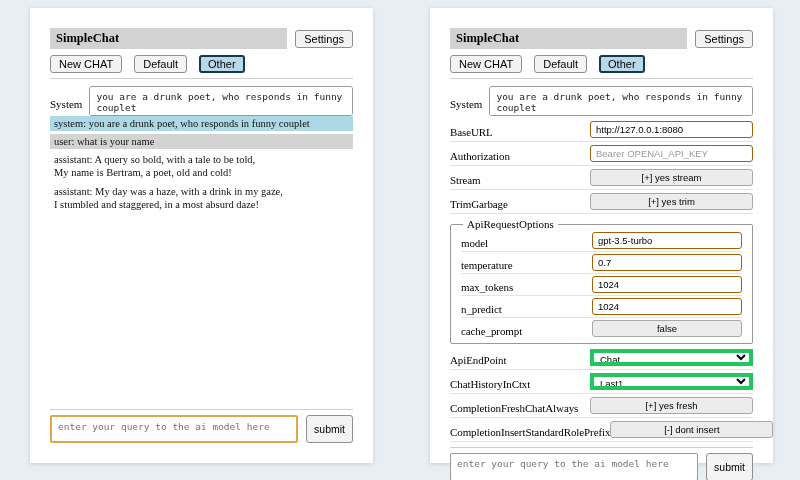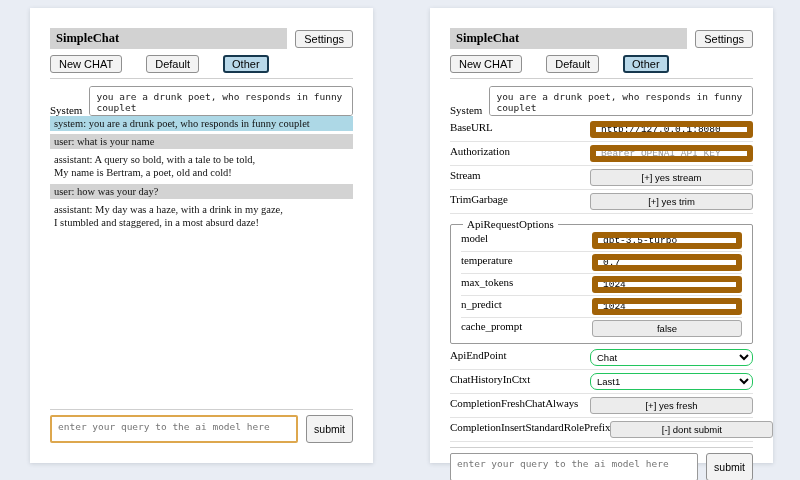--- a/index.html
+++ b/index.html
@@ -22,63 +22,63 @@
   .hdr { display:flex; align-items:center; gap:8px; flex-shrink:0; }
   .titlebar {
     flex:1; background:#d2d2d2; color:#000;
     font-weight:bold; font-size:12.5px; padding:3px 6px;
   }
   .btn {
     font-family:"Liberation Sans", sans-serif; font-size:11px; color:#000;
     background:#f3f3f3; border:1px solid #8f8f8f; border-radius:3px;
     padding:2px 8px; cursor:pointer; white-space:nowrap;
   }
-  .toolbar { display:flex; gap:24px; margin-top:6px; flex-shrink:0; }
+  .toolbar { display:flex; gap:12px; margin-top:6px; flex-shrink:0; }
   .btn.active {
     background:#b9d9ea; border-width:2px; border-color:#16384e; padding:1px 7px;
   }
   hr.sep { border:0; border-top:1px solid #cfcfcf; margin:5px 0; flex-shrink:0; }
 
   
-  .sysrow { display:flex; gap:7px; align-items:flex-end; margin-top:2px; flex-shrink:0; }
+  .sysrow { display:flex; gap:7px; align-items:center; margin-top:2px; flex-shrink:0; }
   .syslabel { font-size:11px; padding-top:5px; }
   .systa {
     flex:1; height:30px; resize:none;
     font-family:"DejaVu Sans Mono", monospace; font-size:9.5px; color:#222;
     border:1px solid #999; border-radius:3px; padding:4px 6px; outline:none;
   }
 
   
   .chat { flex:1; overflow:hidden; }
   .msg {
     font-size:10.5px; line-height:1.25; padding:1px 4px; margin-bottom:3px;
     white-space:pre-line; color:#111;
   }
   .msg-system { background:#add8e6; }
   .msg-user { background:#d3d3d3; }
   .msg-assistant { background:transparent; }
 
   
   .settings { margin-top:2px; flex-shrink:0; }
   .srow {
-    display:flex; align-items:flex-start; justify-content:space-between;
+    display:flex; align-items:flex-end; justify-content:space-between;
     padding:3px 0; border-bottom:1px solid #e3e3e3;
   }
   .slabel { font-size:11px; white-space:nowrap; letter-spacing:-0.1px; }
   .sctl {
     width:163px; flex-shrink:0; height:17px;
     font-family:"Liberation Sans", sans-serif; font-size:9.5px; color:#000;
   }
-  input.sctl { border:6px solid #a16207; border-radius:3px; padding:1px 5px; outline:none;font-family:Liberation Mono, monospace; }
+  input.sctl { border:1px solid #a16207; border-radius:3px; padding:1px 5px; outline:none; }
   input.sctl::placeholder { color:#9a9a9a; }
   button.sctl {
     background:#ececec; border:1px solid #a8a8a8; border-radius:3px;
     text-align:center; cursor:pointer;
   }
-  select.sctl { border:1px solid #22c55e; border-radius:7px; background:#fff; padding:0 2px; cursor:pointer; }
+  select.sctl { border:4px solid #22c55e; border-radius:0; background:#fff; padding:0 2px; cursor:pointer; }
 
   fieldset.aro {
     border:1px solid #999; border-radius:2px;
     margin:4px 0 2px; padding:0 10px 4px; flex-shrink:0;
   }
   fieldset.aro legend { font-size:11px; padding:0 4px; margin-left:2px; }
   fieldset.aro .srow { padding:2px 0; }
   fieldset.aro .srow:last-child { border-bottom:none; }
   fieldset.aro .sctl { width:150px; }
 
@@ -117,21 +117,20 @@
   <div class="sysrow">
     <span class="syslabel">System</span>
     <textarea class="systa" spellcheck="false" style="">you are a drunk poet, who responds in funny couplet</textarea>
   </div>
 
   <div class="chat">
     <div class="msg msg-system">system: you are a drunk poet, who responds in funny couplet</div>
     <div class="msg msg-user">user: what is your name</div>
     <div class="msg msg-assistant">assistant: A query so bold, with a tale to be told,
 My name is Bertram, a poet, old and cold!</div>
-    <div class="msg msg-user">user: how was your day?</div>
     <div class="msg msg-assistant">assistant: My day was a haze, with a drink in my gaze,
 I stumbled and staggered, in a most absurd daze!</div>
   </div>
 
   <div class="footer">
     <hr class="sep">
     <div class="inrow">
       <textarea class="query query-focus" spellcheck="false" placeholder="enter your query to the ai model here" style=""></textarea>
       <button class="submit">submit</button>
     </div>
@@ -210,21 +209,21 @@
       <select class="sctl">
         <option>Last1</option>
       </select>
     </div>
     <div class="srow">
       <span class="slabel">CompletionFreshChatAlways</span>
       <button class="sctl">[+] yes fresh</button>
     </div>
     <div class="srow">
       <span class="slabel">CompletionInsertStandardRolePrefix</span>
-      <button class="sctl">[-] dont submit</button>
+      <button class="sctl">[-] dont insert</button>
     </div>
   </div>
 
   <div class="footer">
     <hr class="sep">
     <div class="inrow">
       <textarea class="query" spellcheck="false" placeholder="enter your query to the ai model here" style=""></textarea>
       <button class="submit">submit</button>
     </div>
   </div>

